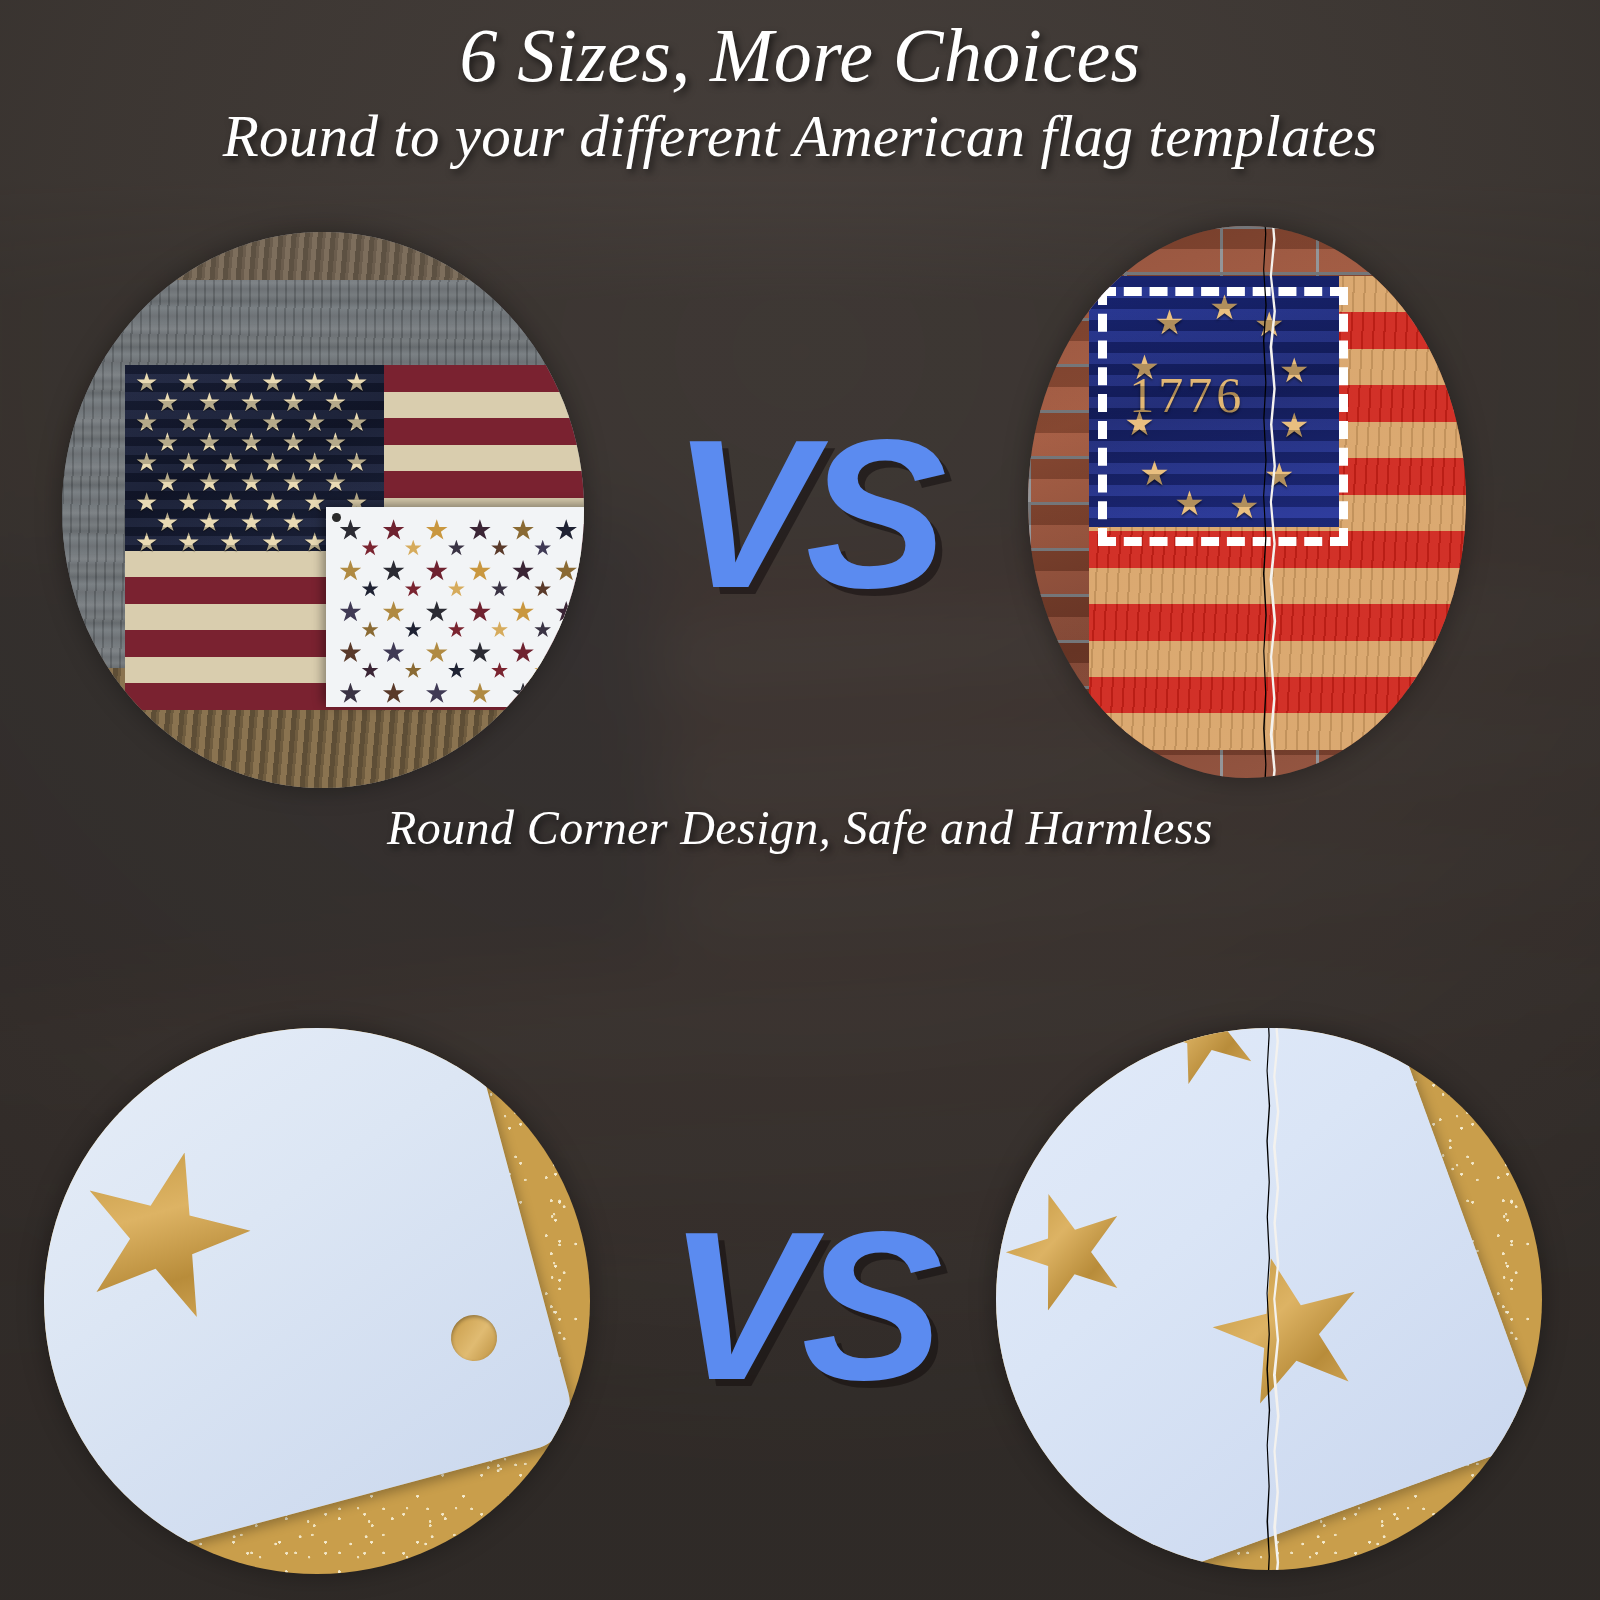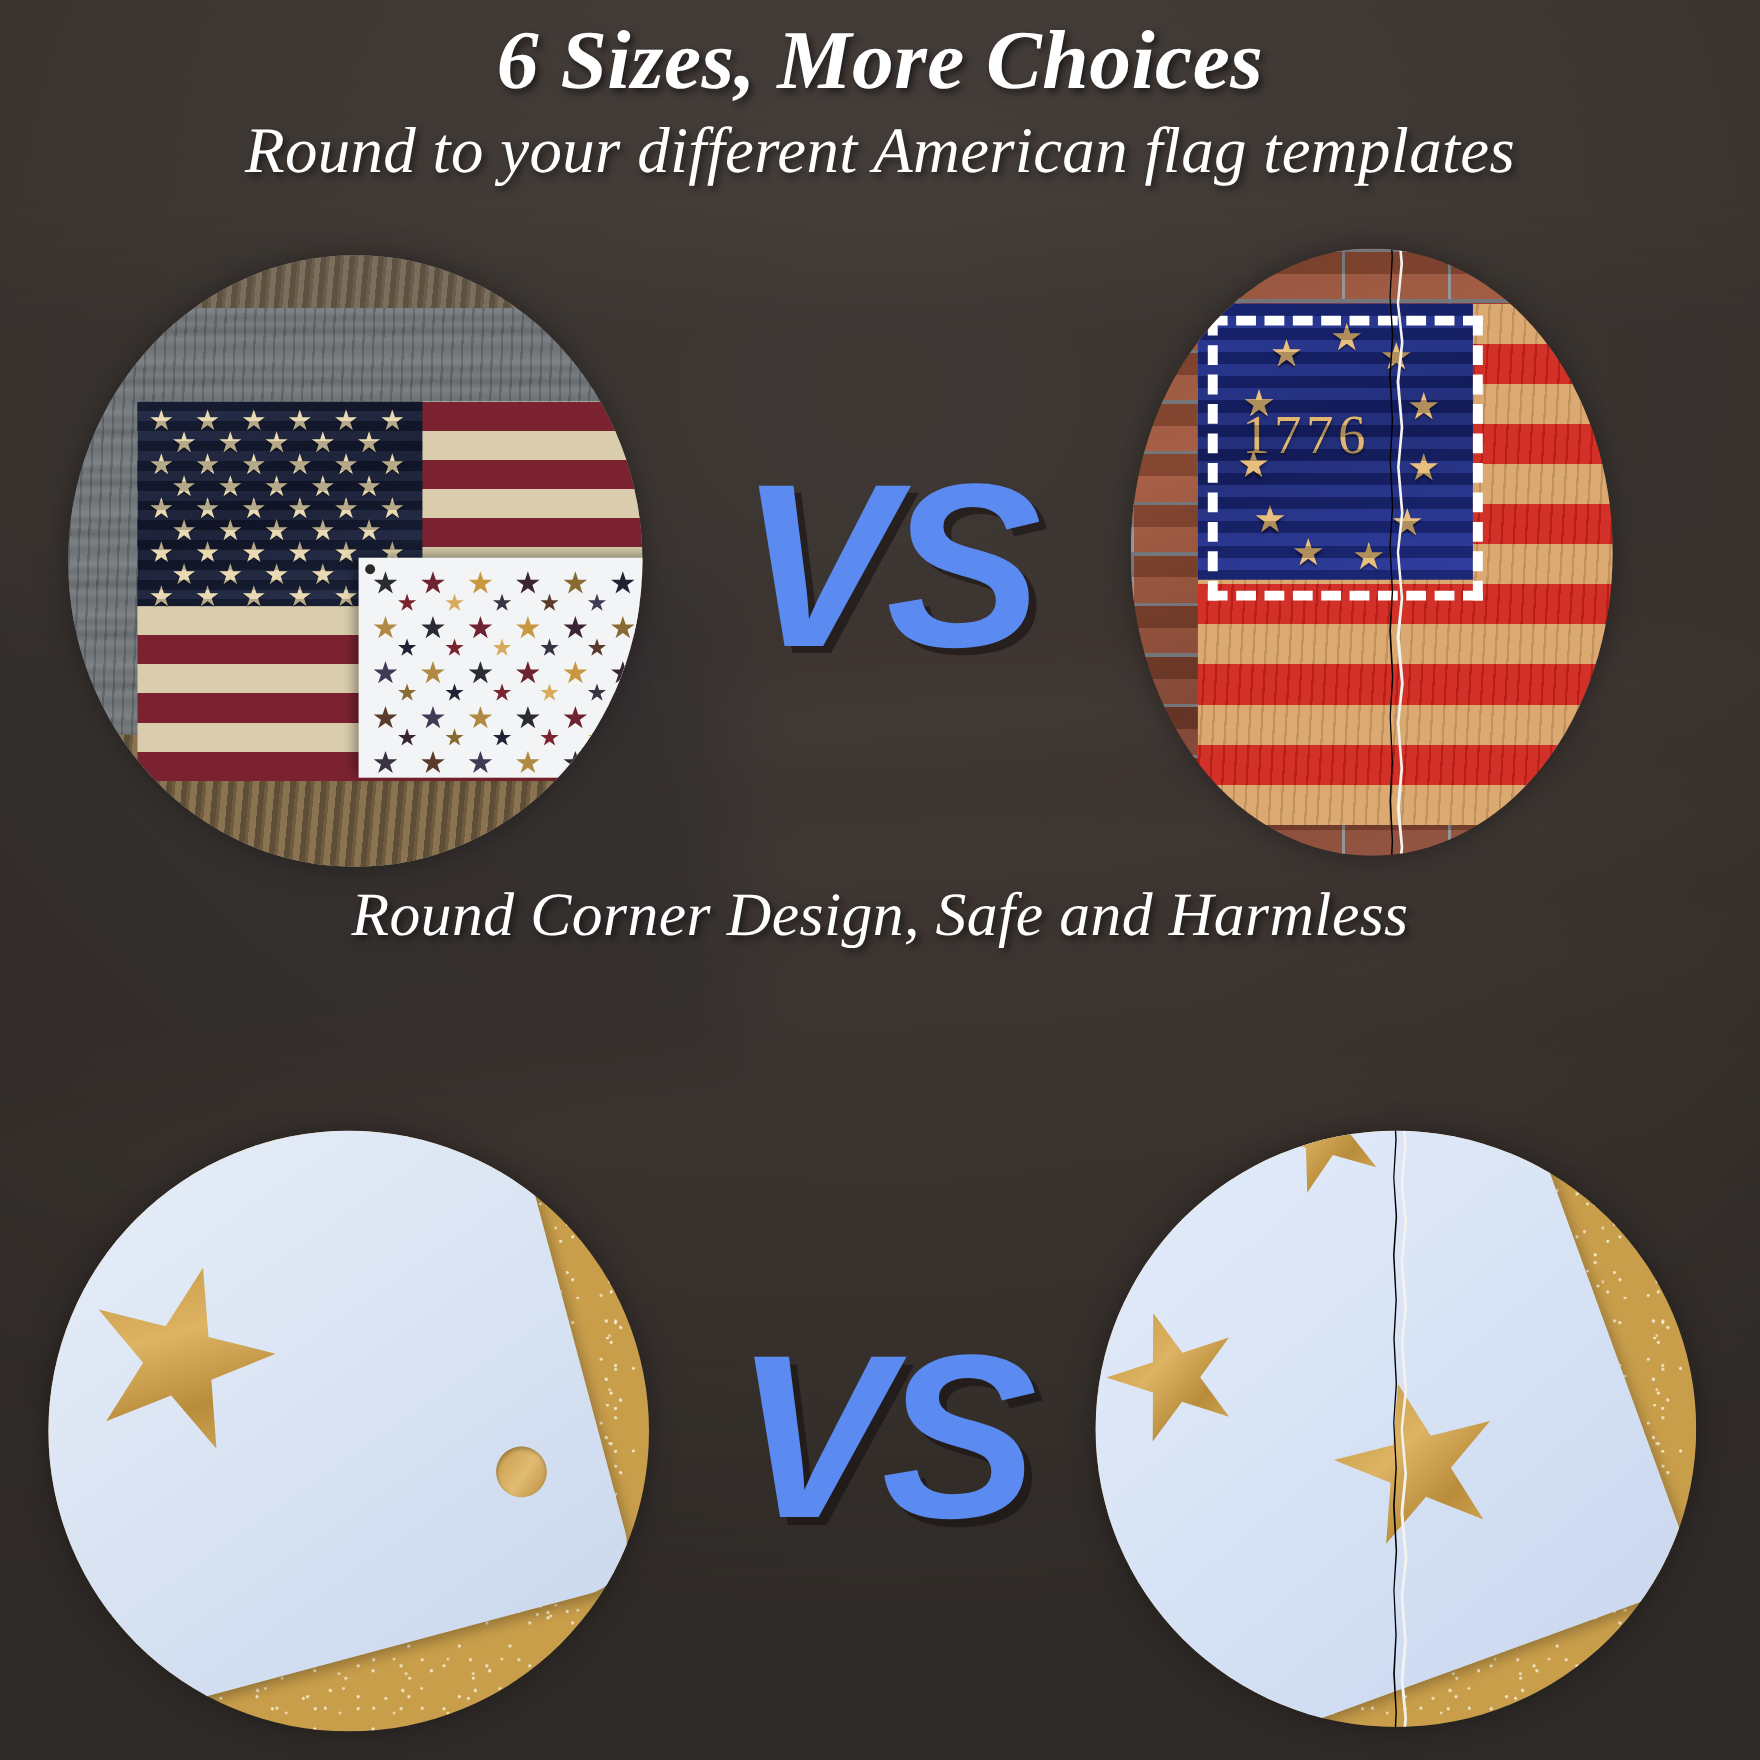--- a/index.html
+++ b/index.html
@@ -44,25 +44,25 @@
   }
   .h-sub {
     color:#ffffff;
     font-style:italic;
     font-weight:400;
     letter-spacing:.3px;
     text-shadow:3px 4px 7px rgba(0,0,0,.5);
     white-space:nowrap;
   }
   #head-1 { top:14px; }
-  #head-1 .h-title { font-size:76px; line-height:1.08;font-weight:bold; }
+  #head-1 .h-title { font-size:76px; line-height:1.08; }
   #head-1 .h-sub   { font-size:59px; line-height:1.18; margin-top:6px; }
 
   #head-2 { top:802px; }
-  #head-2 .h-title { font-size:56px; line-height:1.08; }
+  #head-2 .h-title { font-size:48px; line-height:1.08; }
   #head-2 .h-sub   { font-size:59px; line-height:1.18; margin-top:6px; }
 
   
   .photo-circle {
     position:absolute;
     border-radius:50%;
     overflow:hidden;
     z-index:4;
     box-shadow:0 0 26px rgba(0,0,0,.35);
   }

